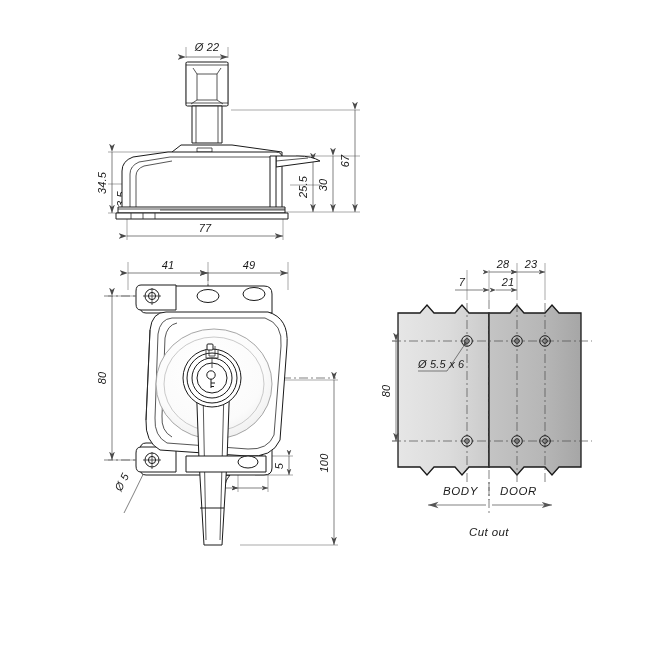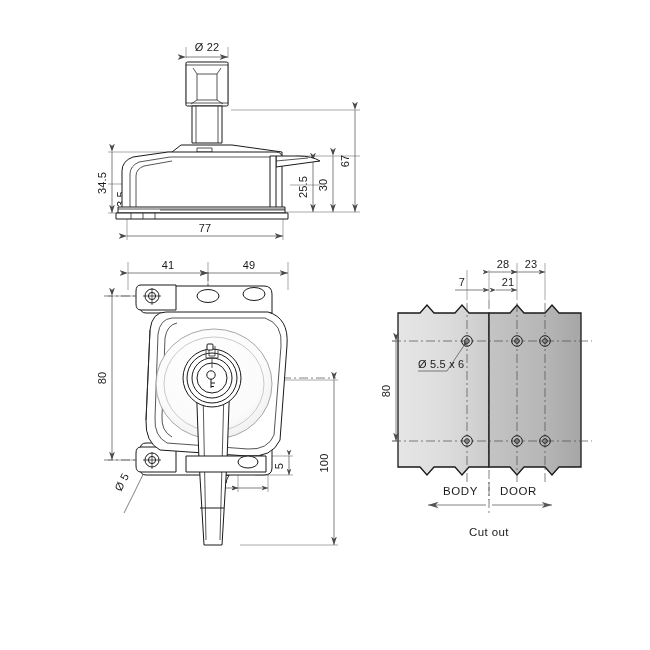--- a/index.html
+++ b/index.html
@@ -1,18 +1,18 @@
 <!DOCTYPE html>
 <html><head>
 <meta charset="utf-8">
 <style>
   html,body{margin:0;padding:0;background:#ffffff;}
   body{width:650px;height:650px;overflow:hidden;
        font-family:"Liberation Sans","DejaVu Sans",sans-serif;}
-  #stage{position:relative;width:533px;height:650px;background:#f97316;}
+  #stage{position:relative;width:533px;height:650px;background:#f97316;font-style:italic;}
   svg{display:block;}
   .ln{stroke:#1a1a1a;stroke-width:1;fill:none;}
   .ln-thin{stroke:#2b2b2b;stroke-width:0.8;fill:none;}
   .ln-dim{stroke:#4a4a4a;stroke-width:0.7;fill:none;}
   .ln-ext{stroke:#6e6e6e;stroke-width:0.6;fill:none;}
   .ln-ctr{stroke:#4a4a4a;stroke-width:0.7;fill:none;stroke-dasharray:9 3 2 3;}
   .fillw{fill:#ffffff;}
   .txt{fill:#1a1a1a;font-family:"Liberation Sans","DejaVu Sans",sans-serif;
        font-size:11px;letter-spacing:0.2px;}
   .txt-v{fill:#1a1a1a;font-family:"Liberation Sans","DejaVu Sans",sans-serif;

